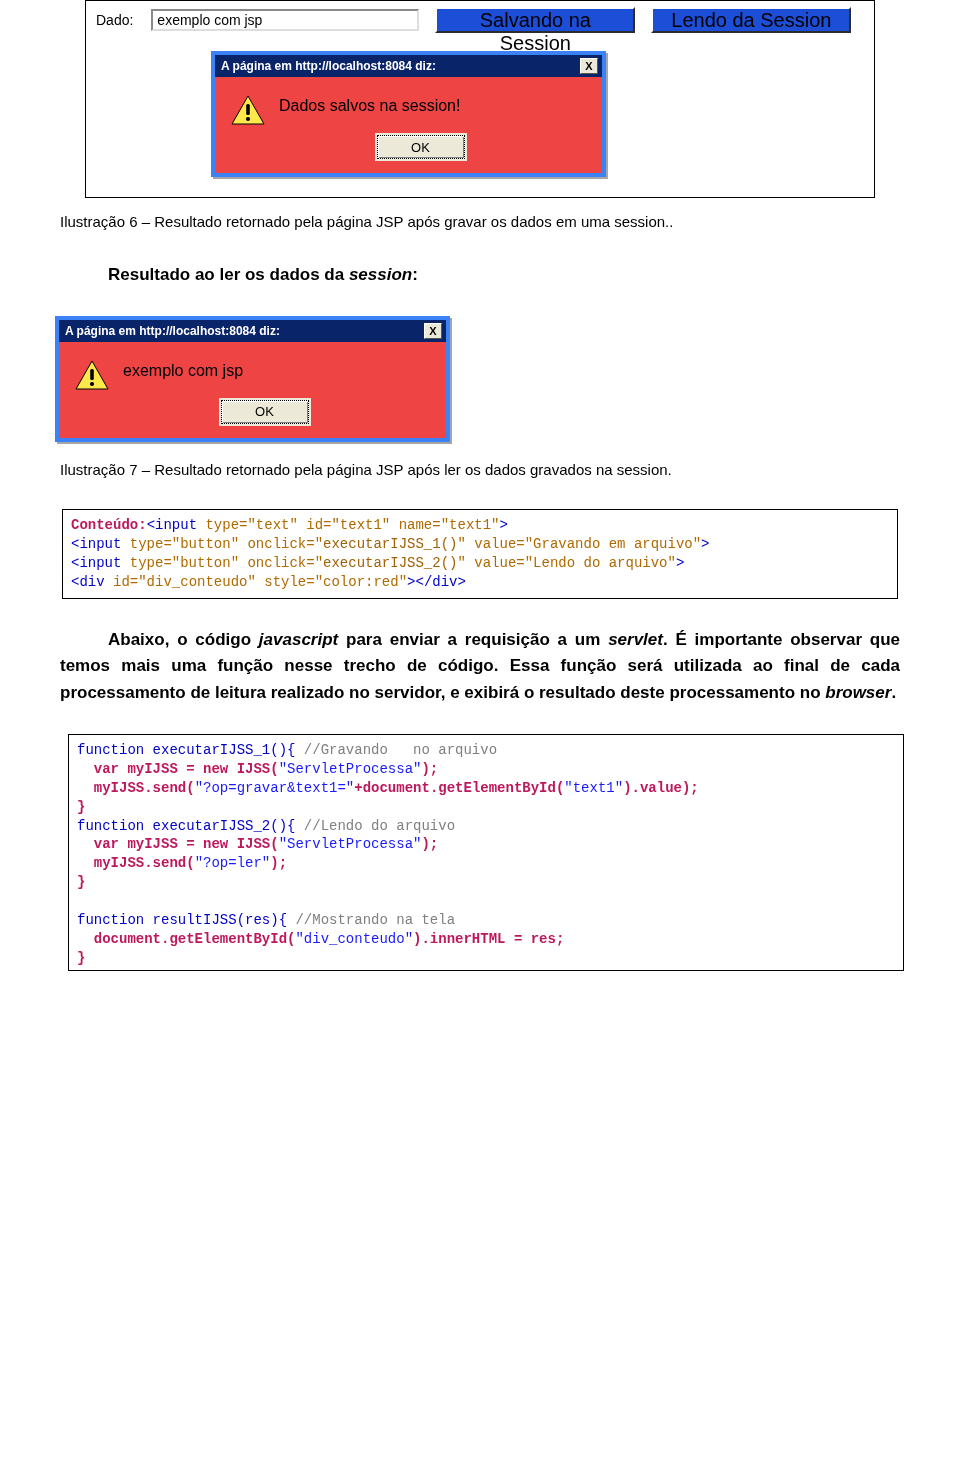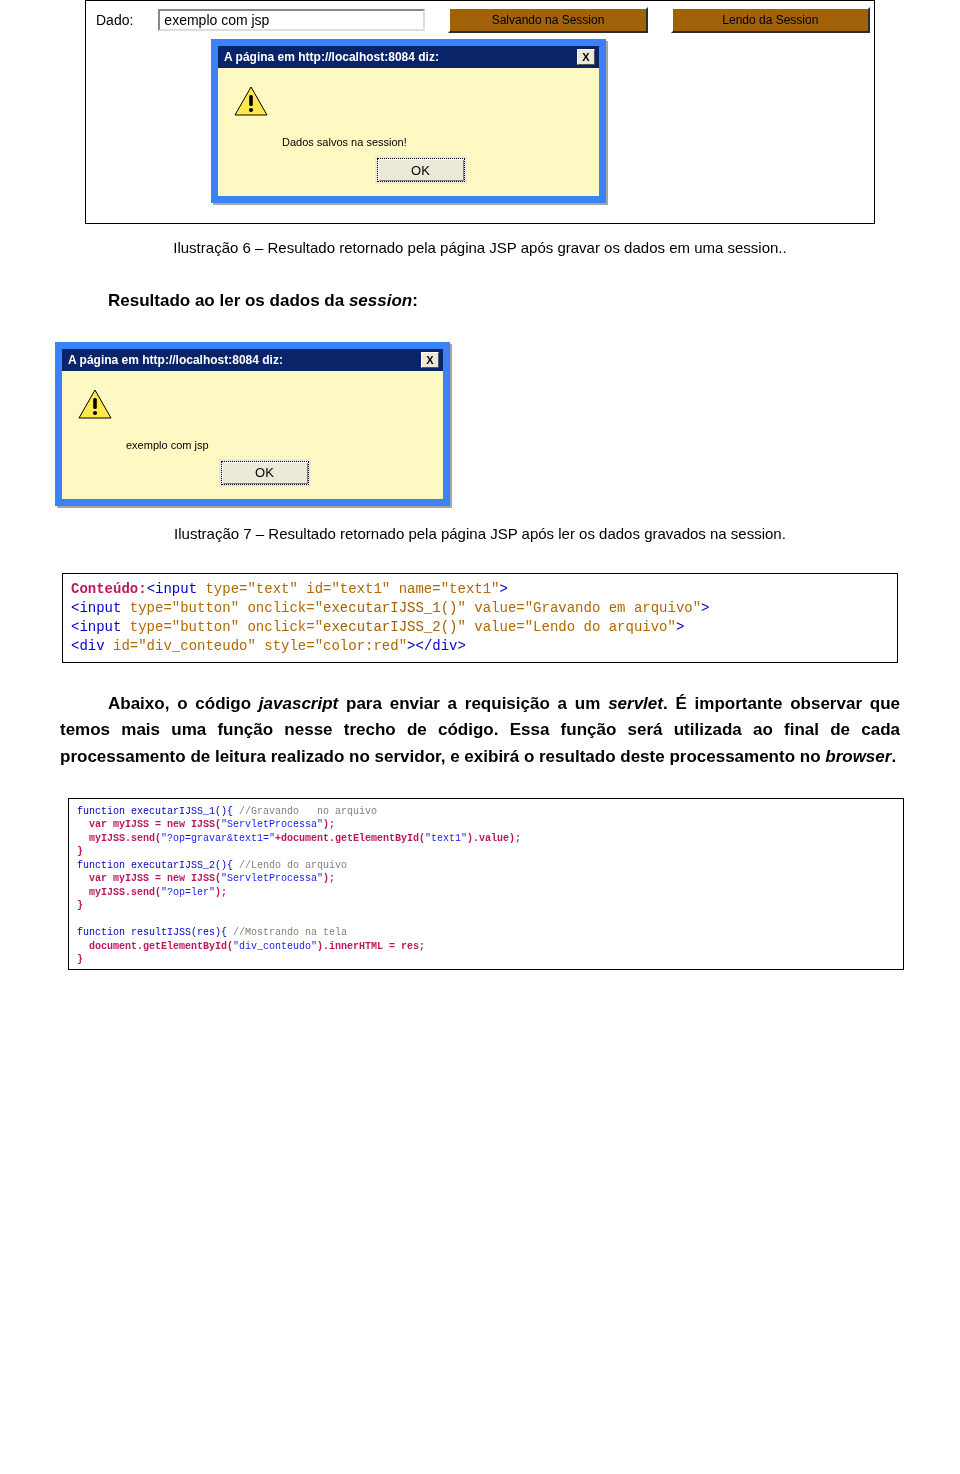--- a/index.html
+++ b/index.html
@@ -14,49 +14,49 @@
   
   .fig1-frame {
     margin: 0 0 10px 85px;
     width: 790px;
     border: 1px solid #000;
     background: #fff;
   }
   .form-row {
     display: flex;
     align-items: center;
-    padding: 6px 4px 6px 10px;
-    gap: 23px;
+    padding: 6px 4px 18px 10px;
+    gap: 16px;
     font-size: 14px;
   }
   .form-row .lbl { margin-right: 2px; }
   .text-input {
     width: 268px;
     height: 22px;
     border: 2px inset #ddd;
     background: #fff;
     font-size: 14px;
     padding: 0 4px;
   }
   .classic-btn {
     height: 26px;
-    background: #a16207;
+    background: #1d4ed8;
     border: 2px outset #fff;
     border-right-color: #808080;
     border-bottom-color: #808080;
-    font-size: 12px;
+    font-size: 20px;
     padding: 0 14px;
     cursor: pointer;
   }
   .classic-btn.wide { width: 200px; text-align: center; }
   .dialog-area { padding: 0 0 20px 125px; }
   .dialog-box {
     width: 395px;
-    background: #fef9c3;
-    border: 7px solid #3b82f6;
+    background: #ef4444;
+    border: 4px solid #3b82f6;
     box-shadow: 2px 2px 0 rgba(0,0,0,0.35);
   }
   .dialog-title {
     background: #0a246a;
     color: #fff;
     display: flex;
     align-items: center;
     justify-content: space-between;
     font-size: 12px;
     font-weight: bold;
@@ -69,34 +69,33 @@
     border-right-color:#555; border-bottom-color:#555;
     display: flex; align-items:center; justify-content:center;
     font-size: 11px; font-weight:bold; color:#000;
     cursor: pointer;
   }
   .dialog-body { display:flex; padding: 18px 14px 10px 16px; }
   .warn-icon {
     width: 34px; height: 30px; flex: 0 0 34px; margin-right: 14px; position:relative;
   }
   .warn-icon svg { width: 34px; height: 30px; }
-  .dialog-msg { font-size: 11px; color:#000; padding-top:2px;margin-top:48px; }
+  .dialog-msg { font-size: 16px; color:#000; padding-top:2px; }
   .dialog-btnrow { text-align:center; padding: 0 0 14px 0; margin-left: 24px; }
   .ok-btn {
     width: 88px; height: 24px;
     background:#ece9d8;
     border:1px dotted #000;
     outline: 2px solid #ece9d8;
     box-shadow: 0 0 0 1px #808080, inset 1px 1px 0 #fff, inset -1px -1px 0 #808080;
     font-size: 13px;
     cursor: pointer;
   }
   
   .caption {
-    text-align: center;
     font-size: 15px;
     margin: 14px 60px 30px 60px;
     line-height: 1.3;
   }
   .para {
     font-size: 17px;
     line-height: 1.55;
     margin: 0 60px 28px 60px;
     text-align: justify;
   }
@@ -121,21 +120,21 @@
   .c-attr  { color: #b06a00; }
   .c-str   { color: #1a1aff; font-weight: normal; }
   .c-func  { color: #a16207; }
   .c-comm  { color: #808080; }
   .c-plain { color: #be185d; font-weight: bold; }
   .code-box2 {
     margin: 0 56px 0 68px;
     border: 1px solid #000;
     padding: 6px 8px 2px 8px;
     font-family: "Courier New", monospace;
-    font-size: 10px;
+    font-size: 14px;
     line-height: 1.35;
     white-space: pre;
   }
 </style>
 </head>
 <body>
 
 <div class="page-wrap">
 
   <div class="fig1-frame">

